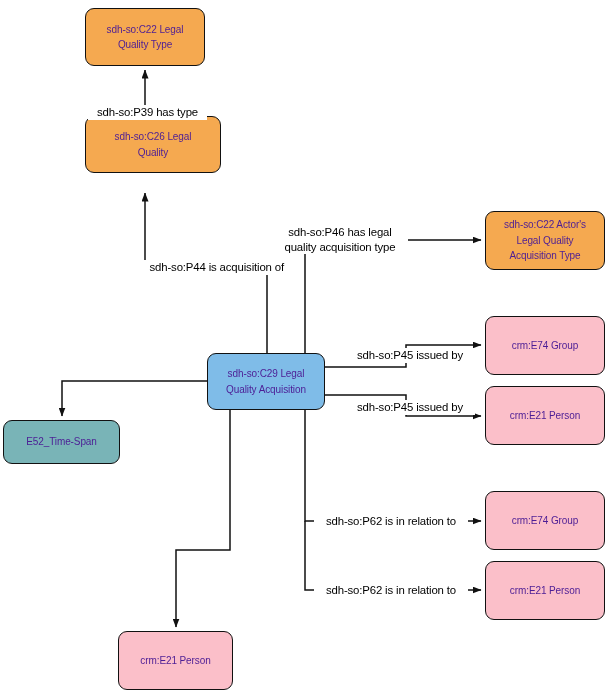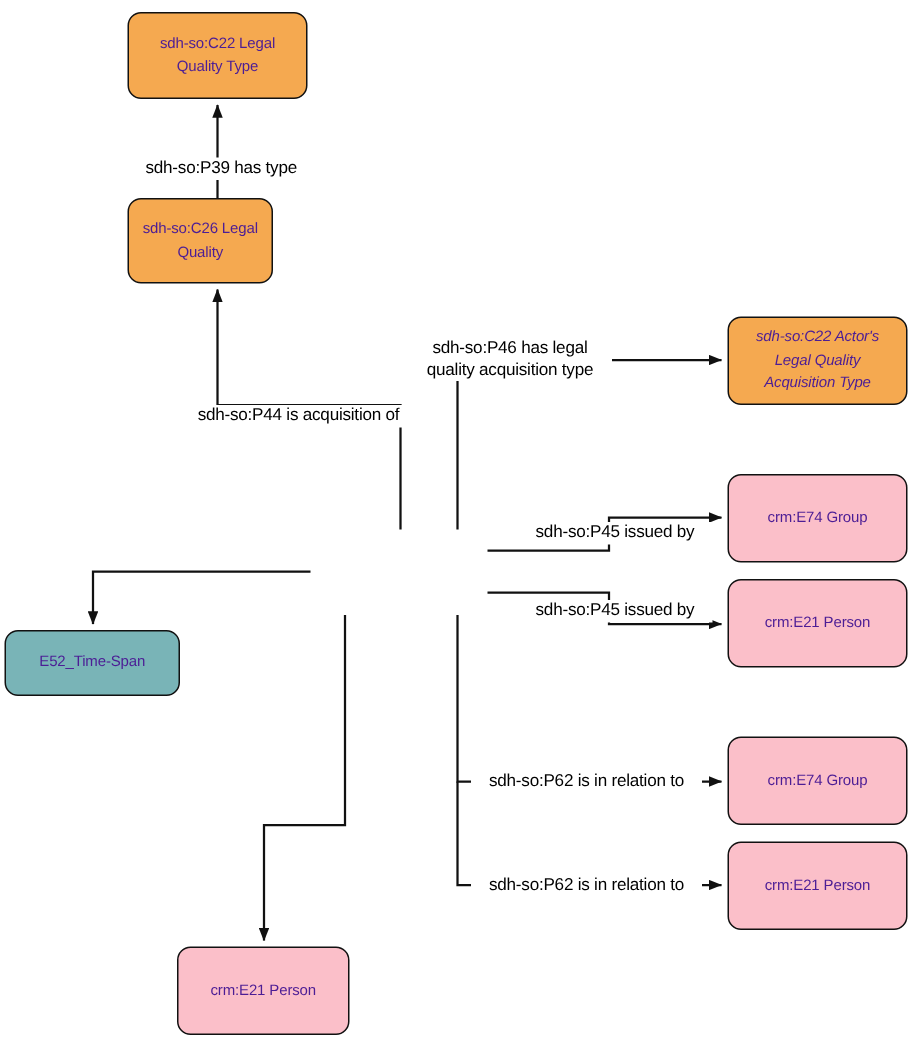--- a/index.html
+++ b/index.html
@@ -89,31 +89,35 @@
 
       <path d="M230,410 L230,550 L176,550 L176,627" marker-end="url(#arrowhead)"></path>
     </g>
   </svg>
 
   <div class="node" style="left:85px; top:8px; width:120px; height:58px; background:#F5A950;">
     <span class="node-label">sdh-so:C22 Legal
 Quality Type</span>
   </div>
 
-  <div class="node" style="left:85px; top:132px; width:97px; height:57px; background:#F5A950;">
+  <div class="node" style="left:85px; top:116px; width:136px; height:57px; background:#F5A950;">
     <span class="node-label">sdh-so:C26 Legal
 Quality</span>
   </div>
 
-  <div class="node" style="left:485px; top:211px; width:120px; height:59px; background:#F5A950;font-style:italic;">
+  <div class="node" style="left:485px; top:211px; width:120px; height:59px; background:#F5A950;">
     <span class="node-label">sdh-so:C22 Actor's
 Legal Quality
 Acquisition Type</span>
   </div>
 
+  <div class="node" style="left:207px; top:353px; width:118px; height:57px; background:#7FBCE8;">
+    <span class="node-label">sdh-so:C29 Legal
+Quality Acquisition</span>
+  </div>
 
   <div class="node" style="left:485px; top:316px; width:120px; height:59px; background:#FBBFC9;">
     <span class="node-label">crm:E74 Group</span>
   </div>
 
   <div class="node" style="left:485px; top:386px; width:120px; height:59px; background:#FBBFC9;">
     <span class="node-label">crm:E21 Person</span>
   </div>
 
   <div class="node" style="left:485px; top:491px; width:120px; height:59px; background:#FBBFC9;">
@@ -127,21 +131,21 @@
   <div class="node" style="left:3px; top:420px; width:117px; height:44px; background:#79B4B7;">
     <span class="node-label">E52_Time-Span</span>
   </div>
 
   <div class="node" style="left:118px; top:631px; width:115px; height:59px; background:#FBBFC9;">
     <span class="node-label">crm:E21 Person</span>
   </div>
 
   <div class="edge-label" style="left:88px; top:105px; width:115px;">sdh-so:P39 has type</div>
 
-  <div class="edge-label" style="left:112px; top:270px; width:170px;">sdh-so:P44 is acquisition of</div>
+  <div class="edge-label" style="left:112px; top:260px; width:170px;text-align:right;">sdh-so:P44 is acquisition of</div>
 
   <div class="edge-label" style="left:272px; top:225px; width:132px;">sdh-so:P46 has legal
 quality acquisition type</div>
 
   <div class="edge-label" style="left:345px; top:348px; width:126px;">sdh-so:P45 issued by</div>
 
   <div class="edge-label" style="left:345px; top:400px; width:126px;">sdh-so:P45 issued by</div>
 
   <div class="edge-label" style="left:314px; top:514px; width:150px;">sdh-so:P62 is in relation to</div>
 

